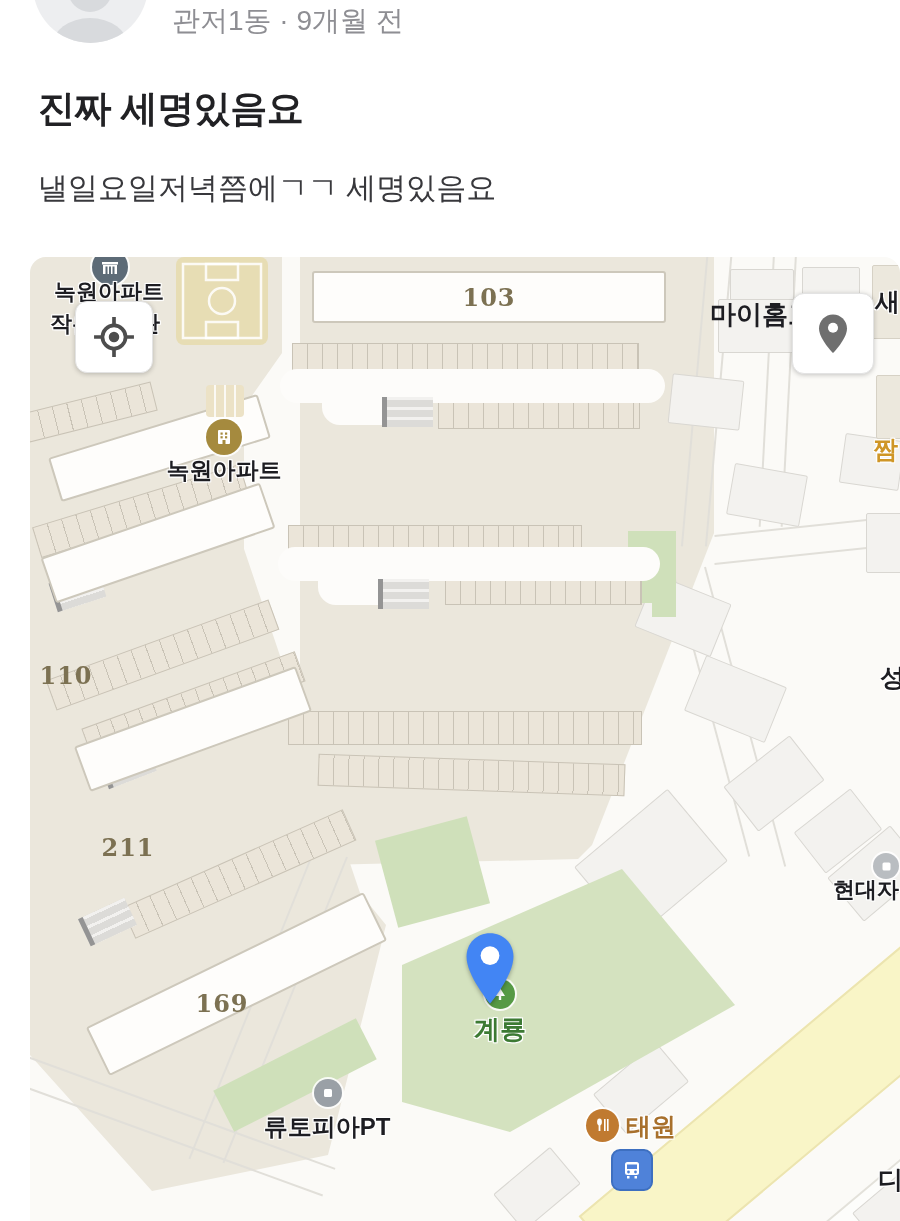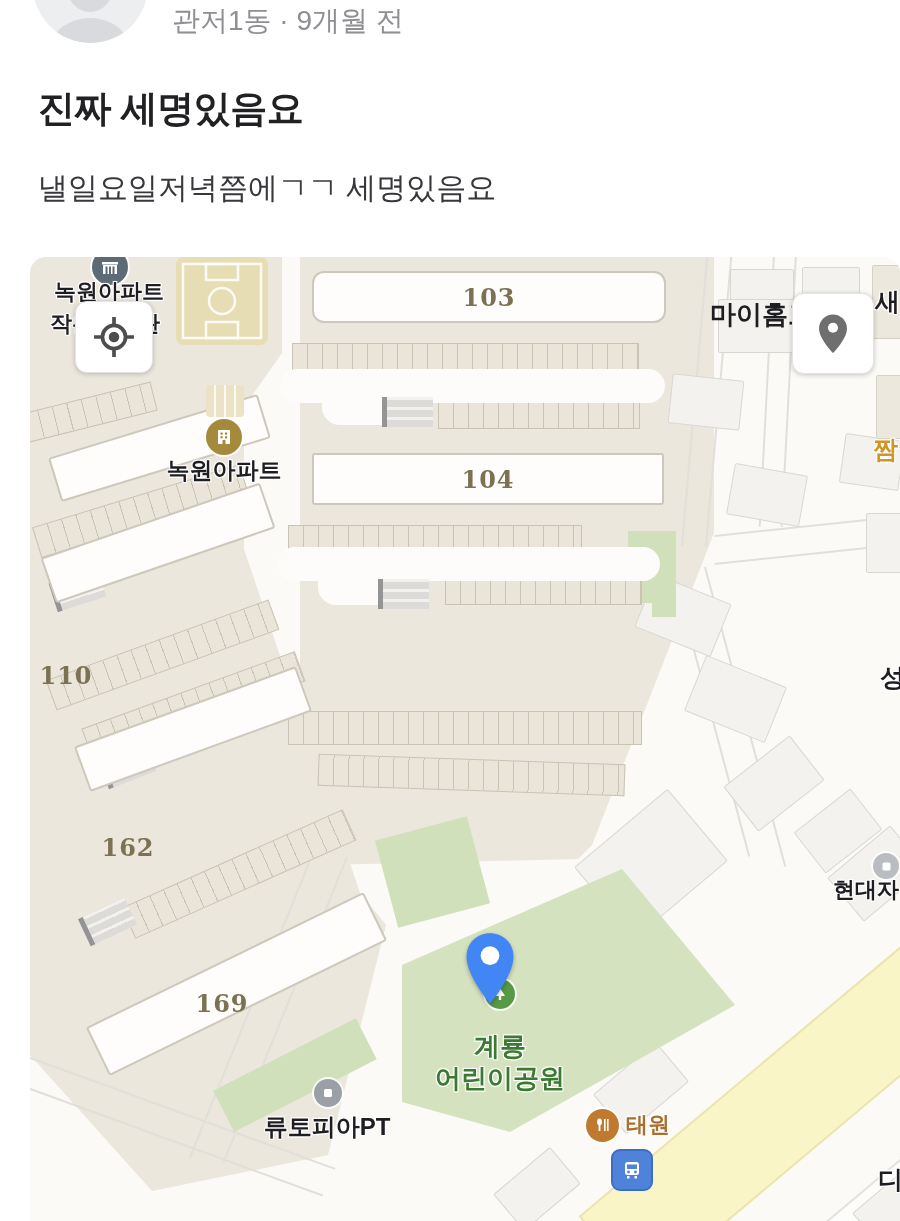--- a/index.html
+++ b/index.html
@@ -48,21 +48,21 @@
 
   .bump{width:46px;height:30px;background:#dcdbd8;border-left:5px solid #949494;
     background-image:repeating-linear-gradient(0deg,transparent 0 7px,#f2f1ef 7px 10px);}
 
   .num{font-family:"DejaVu Serif","Liberation Serif",serif;font-weight:700;
     color:#7c7152;font-size:24px;letter-spacing:1px;}
   .numfree{transform:translate(-50%,-50%);text-align:center;}
 
   .halo{text-shadow:-1px -1px 0 #fff,1px -1px 0 #fff,-1px 1px 0 #fff,1px 1px 0 #fff,0 0 3px #fff;}
   .plabel{font-size:25px;font-weight:700;color:#1d1d22;white-space:nowrap;}
-  .parklabel{font-size:26px;font-weight:700;color:#3c7a33;transform:translateX(-50%);white-space:nowrap;margin-top:17px;}
+  .parklabel{font-size:26px;font-weight:700;color:#3c7a33;transform:translateX(-50%);white-space:nowrap;}
   .orange{color:#cf9626;}
   .brown{color:#a8702c;}
 
   .mapbtn{background:#ffffff;border:1px solid #e3e3e3;border-radius:12px;
     box-shadow:0 1px 5px rgba(0,0,0,0.22);display:flex;align-items:center;justify-content:center;}
 
   .circle-ic{border-radius:50%;display:flex;align-items:center;justify-content:center;
     box-shadow:0 0 0 2px rgba(255,255,255,0.85);}
 
   .court-sm{left:176px;top:128px;width:38px;height:32px;background:#ece2c6;border-radius:4px;
@@ -144,33 +144,30 @@
   <div class="abs hook" style="left:292px;top:126px;width:110px;height:42px;"></div>
   <div class="abs hook" style="left:248px;top:290px;width:382px;height:34px;"></div>
   <div class="abs hook" style="left:288px;top:306px;width:110px;height:42px;"></div>
 
   <div class="abs bump" style="left:352px;top:140px;"></div>
   <div class="abs bump" style="left:348px;top:322px;"></div>
   <div class="abs bump" style="left:22px;top:318px;transform:rotate(-18deg);"></div>
   <div class="abs bump" style="left:72px;top:494px;transform:rotate(-21deg);"></div>
   <div class="abs bump" style="left:52px;top:650px;transform:rotate(-25deg);"></div>
 
-  <div class="abs bar" style="left:282px;top:14px;width:350px;height:48px;border-radius:12px;">
+  <div class="abs bar" style="left:282px;top:14px;width:350px;height:48px;">
     <span class="num">103</span>
-  </div>
-  <div class="abs bar" style="left:282px;top:196px;width:348px;height:48px;">
-    <span class="num">104</span>
   </div>
 
   <div class="abs bar" style="left:20px;top:168px;width:215px;height:42px;transform:rotate(-17deg);"></div>
   <div class="abs bar" style="left:12px;top:262px;width:228px;height:44px;transform:rotate(-19deg);"></div>
   <div class="abs bar" style="left:45px;top:448px;width:232px;height:44px;transform:rotate(-20deg);"></div>
   <div class="abs bar" style="left:52px;top:700px;width:305px;height:50px;transform:rotate(-26deg);"></div>
   <div class="abs num numfree" style="left:36px;top:418px;">110</div>
-  <div class="abs num numfree" style="left:98px;top:590px;">162</div>
+  <div class="abs num numfree" style="left:98px;top:590px;">211</div>
   <div class="abs num numfree" style="left:192px;top:746px;">169</div>
 
   <svg class="abs" style="left:146px;top:0px;" width="92" height="88" viewBox="0 0 92 88">
     <rect x="0" y="0" width="92" height="88" rx="8" fill="#e7ddb4"></rect>
     <rect x="7" y="7" width="78" height="74" fill="none" stroke="#ffffff" stroke-opacity="0.85" stroke-width="2.5"></rect>
     <circle cx="46" cy="44" r="13" fill="none" stroke="#ffffff" stroke-opacity="0.85" stroke-width="2.5"></circle>
     <rect x="30" y="7" width="32" height="16" fill="none" stroke="#ffffff" stroke-opacity="0.85" stroke-width="2.5"></rect>
     <rect x="30" y="65" width="32" height="16" fill="none" stroke="#ffffff" stroke-opacity="0.85" stroke-width="2.5"></rect>
   </svg>
   <div class="abs court-sm"></div>
@@ -236,38 +233,37 @@
         <rect x="6.8" y="10" width="2.4" height="4" fill="#fff"></rect>
       </svg>
   </div>
   <div class="abs" style="left:433px;top:674px;width:54px;height:76px;filter:drop-shadow(0 2px 2px rgba(0,0,0,0.3));">
     <svg width="54" height="76" viewBox="0 0 24 34">
       <path d="M12 1 C6 1 1.5 5.5 1.5 11.5 c0 8.5 10.5 21 10.5 21 s10.5 -12.5 10.5 -21 C22.5 5.5 18 1 12 1 z" fill="#4285f4"></path>
       <circle cx="12" cy="11" r="4.2" fill="#ffffff"></circle>
     </svg>
   </div>
   <div class="abs parklabel halo" style="left:470px;top:755px;">계룡</div>
-  <div class="abs parklabel halo" style="left:470px;top:787px;">어린이공원</div>
 
   <div class="abs circle-ic" style="left:284px;top:822px;width:28px;height:28px;background:#9aa0a6;">
     <svg width="12" height="12" viewBox="0 0 12 12">
         <rect x="2" y="2" width="8" height="8" rx="1.5" fill="#fff"></rect>
       </svg>
   </div>
   <div class="abs plabel halo" style="left:297px;top:854px;transform:translateX(-50%);font-size:24px;">류토피아PT</div>
 
   <div class="abs circle-ic" style="left:556px;top:852px;width:33px;height:33px;background:#c07a30;">
     <svg width="17" height="17" viewBox="0 0 17 17">
         <ellipse cx="5.5" cy="5" rx="2.4" ry="3.4" fill="#fff"></ellipse>
         <rect x="4.6" y="7" width="1.8" height="7" fill="#fff"></rect>
         <rect x="10" y="2" width="1.6" height="12" fill="#fff"></rect>
         <rect x="13" y="2" width="1.6" height="12" fill="#fff"></rect>
       </svg>
   </div>
-  <div class="abs plabel halo brown" style="left:596px;top:853px;font-size:22px;">태원</div>
+  <div class="abs plabel halo brown" style="left:596px;top:853px;font-size:25px;">태원</div>
   <div class="abs" style="left:581px;top:892px;width:38px;height:38px;background:#4f82d9;border:2px solid #3d6fc0;border-radius:9px;display:flex;align-items:center;justify-content:center;">
     <svg width="22" height="22" viewBox="0 0 22 22">
         <rect x="4" y="3" width="14" height="13" rx="2.5" fill="#fff"></rect>
         <rect x="6" y="5.5" width="10" height="4.5" fill="#4f82d9"></rect>
         <circle cx="7.5" cy="13" r="1.4" fill="#4f82d9"></circle>
         <circle cx="14.5" cy="13" r="1.4" fill="#4f82d9"></circle>
         <rect x="6" y="17" width="2.5" height="2.5" fill="#fff"></rect>
         <rect x="13.5" y="17" width="2.5" height="2.5" fill="#fff"></rect>
       </svg>
   </div>

